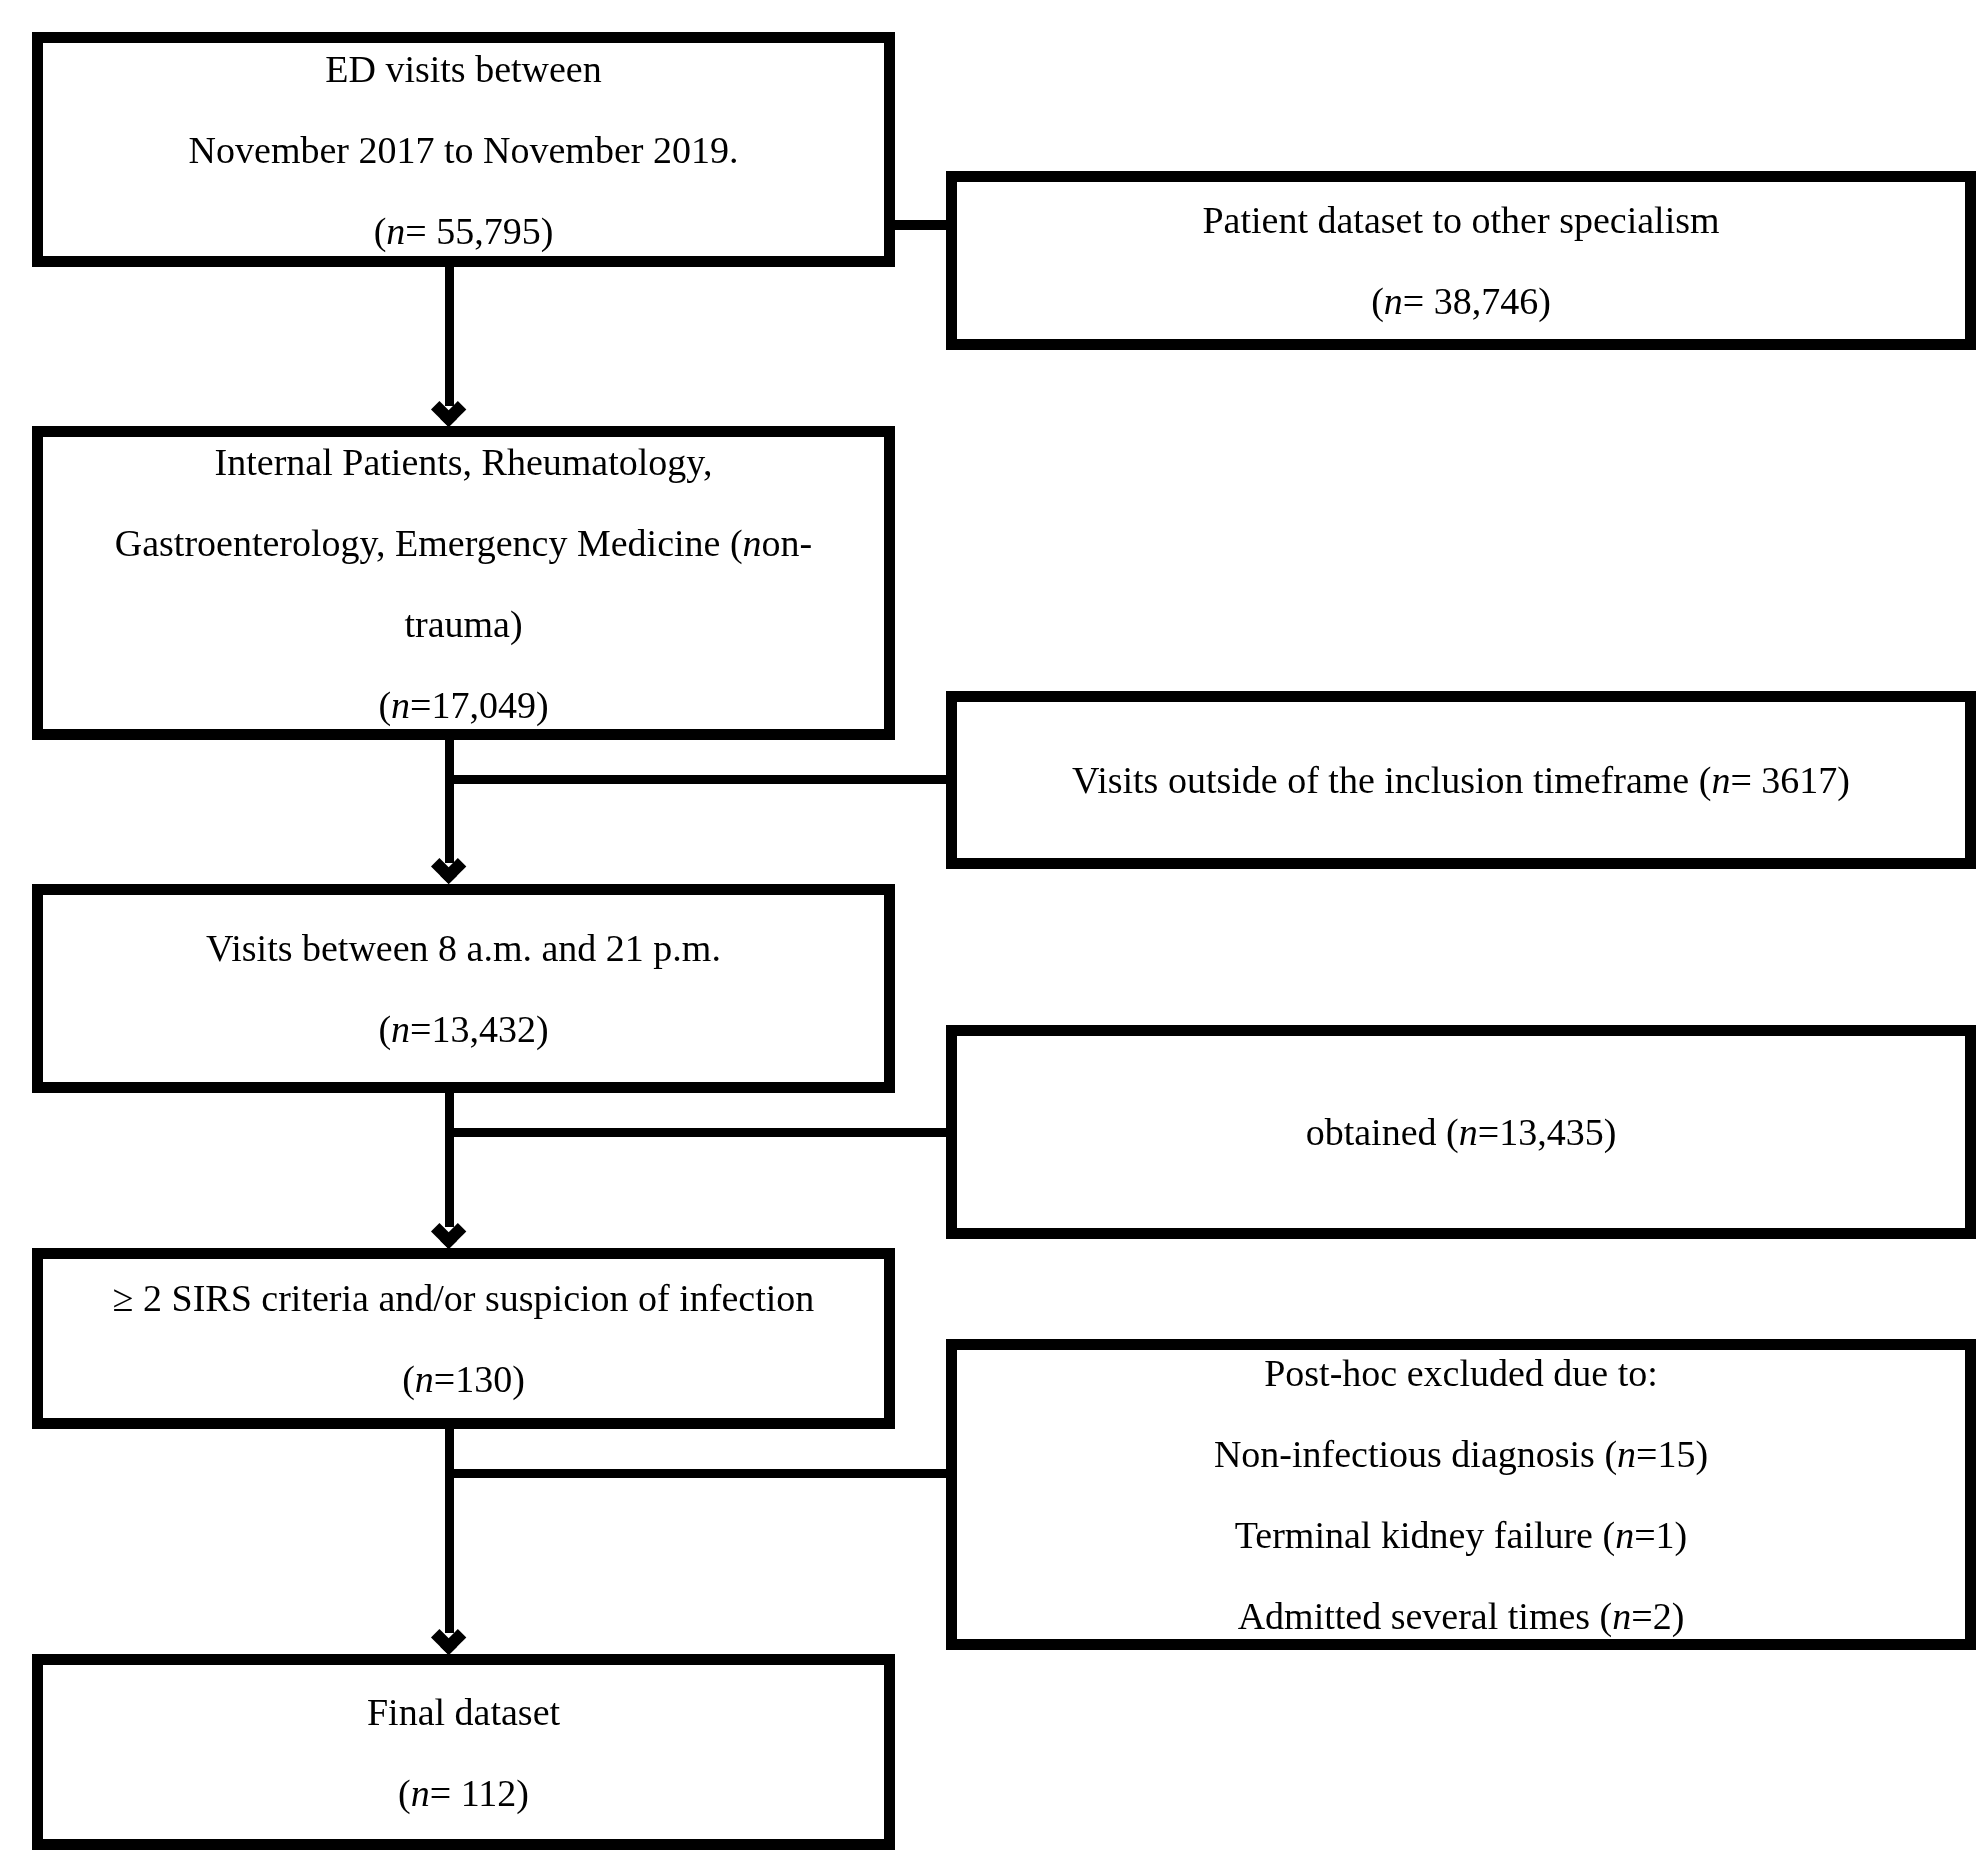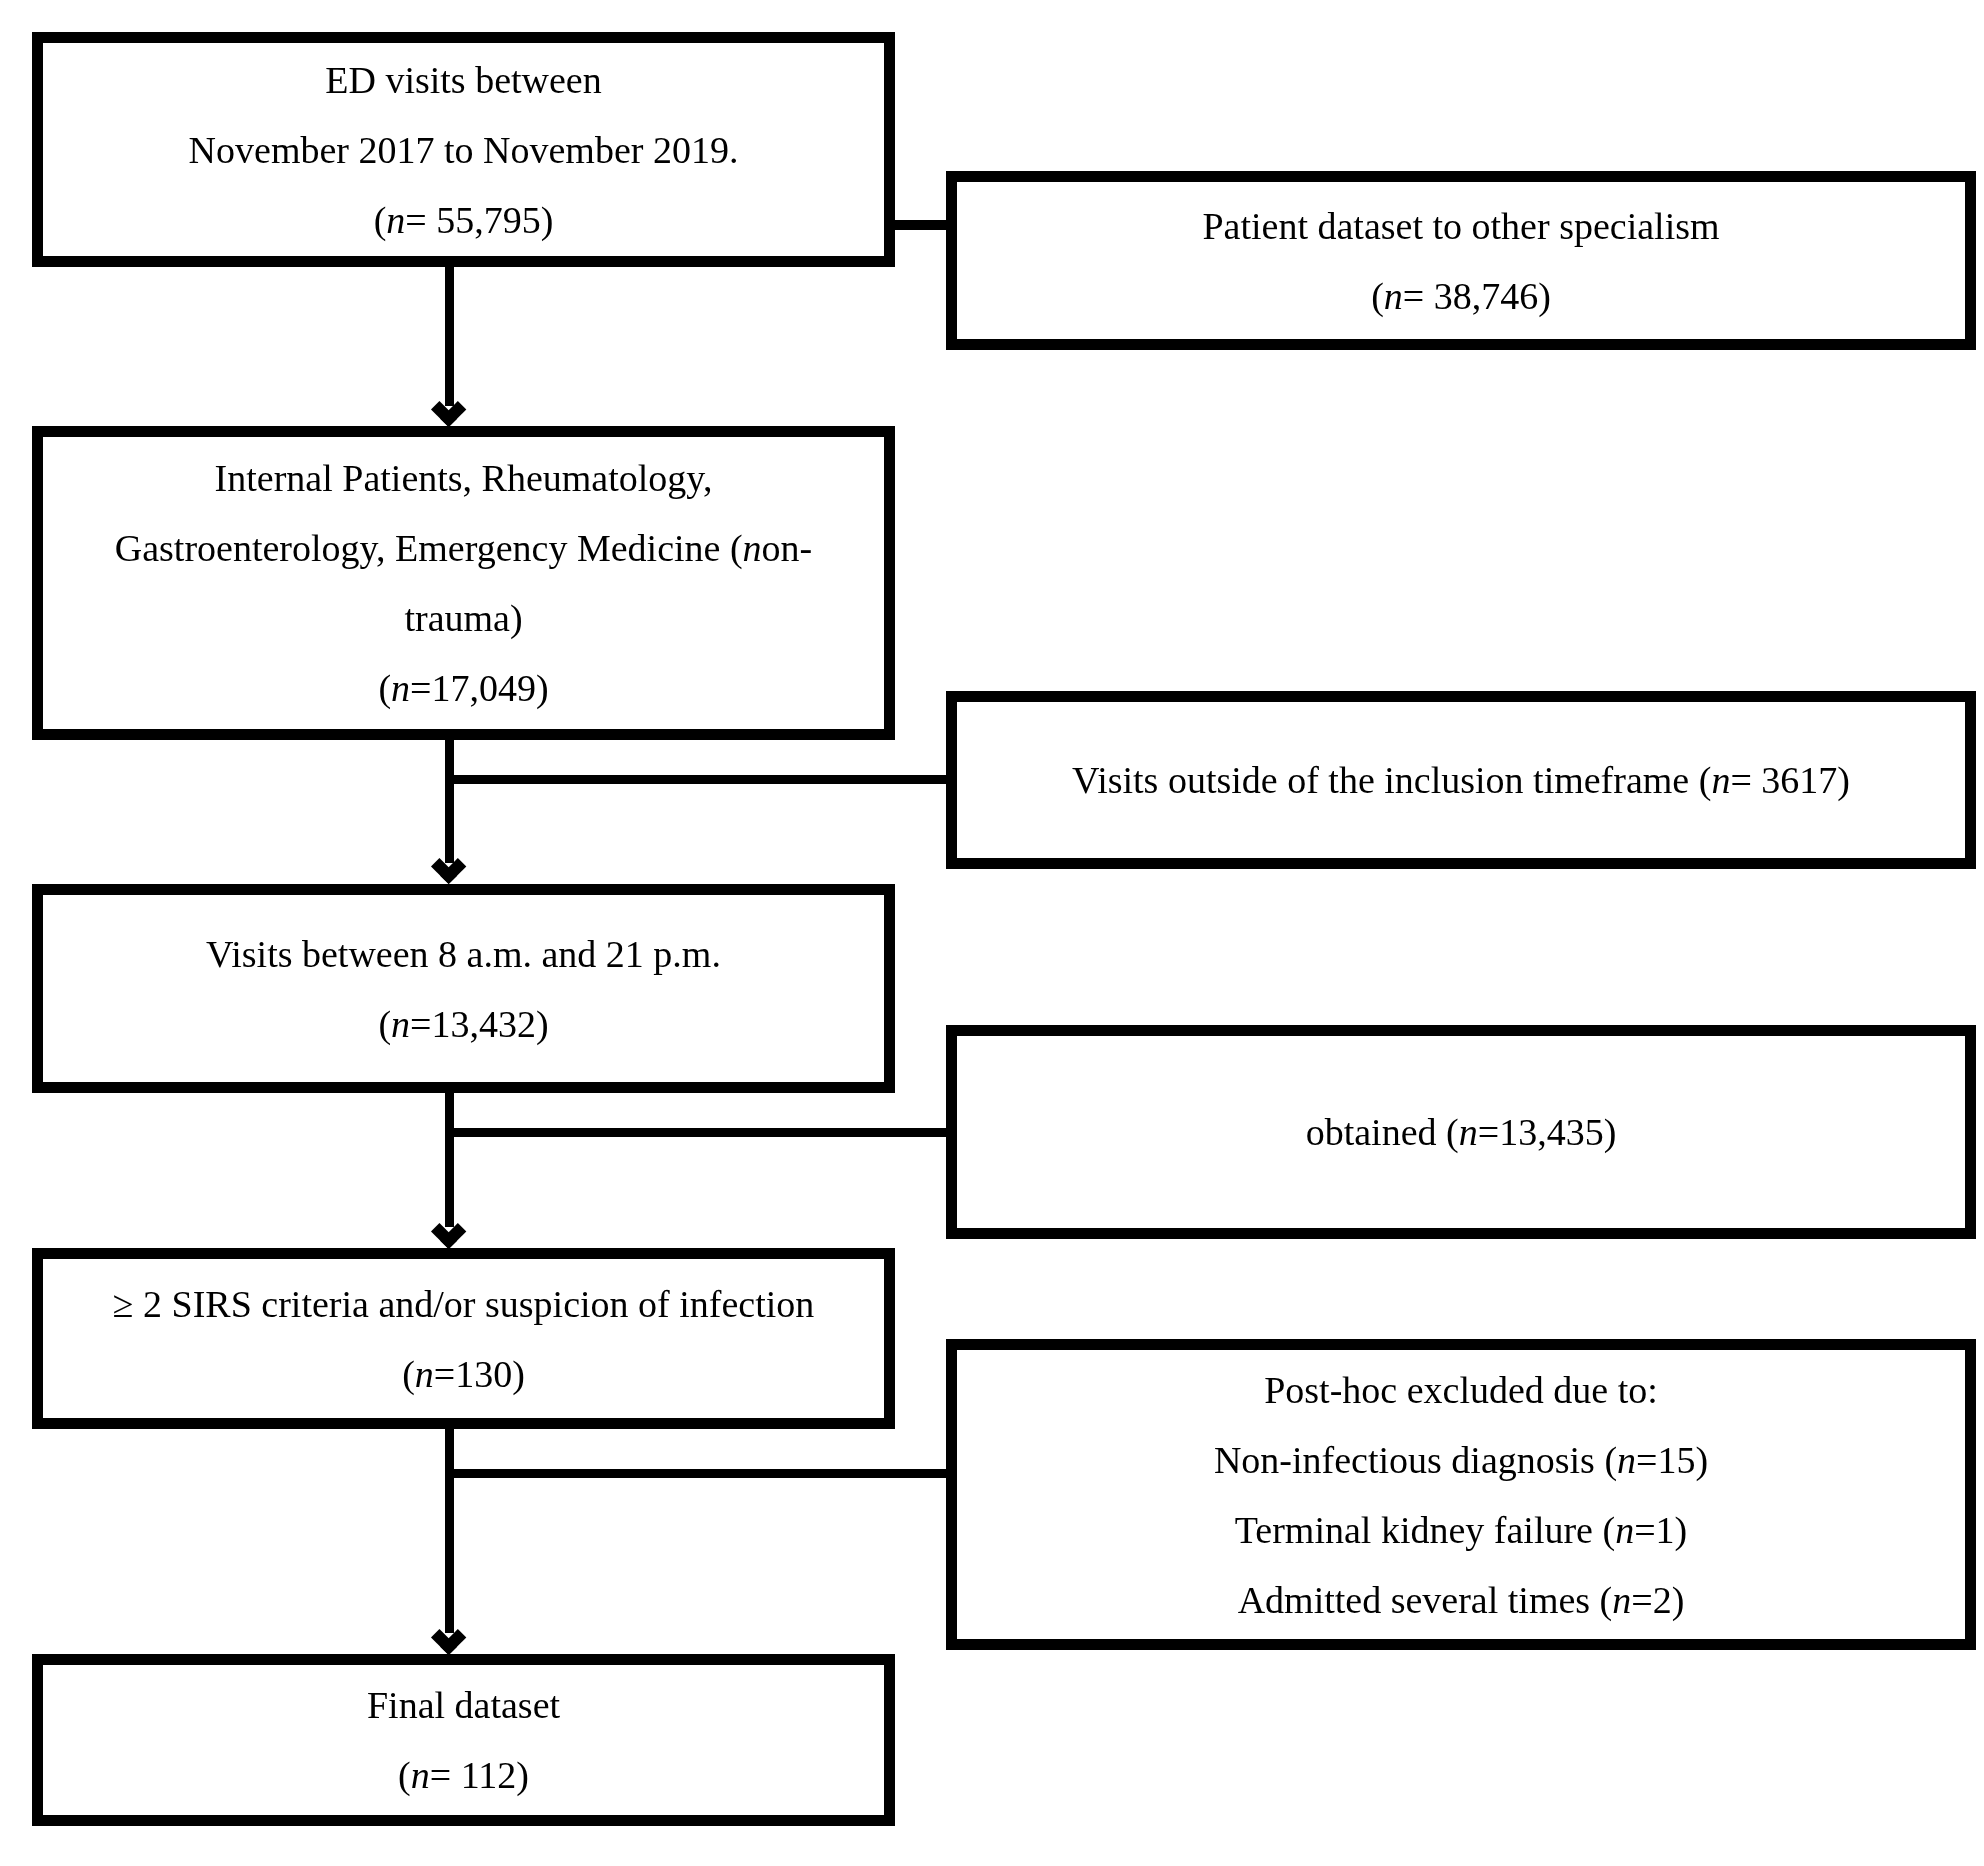--- a/index.html
+++ b/index.html
@@ -22,33 +22,34 @@
     border: 11.4px solid #000000;
     background: #ffffff;
     display: flex;
     flex-direction: column;
     justify-content: center;
     align-items: center;
     text-align: left;
     font-size: 38px;
     line-height: 70px;
     padding: 16px 19px;
+    gap: 11px;
   }
   .flow-box .line {
     white-space: nowrap;
   }
   
   .left-col  { left: 32px;   width: 863px; }
   .right-col { left: 946px; width: 1030px; }
 
   #box-1 { top: 32px;   height: 235px; }
   #box-2 { top: 426px;  height: 314px; }
   #box-3 { top: 884px; height: 209px; }
   #box-4 { top: 1248px; height: 181px; }
-  #box-5 { top: 1654px; height: 172px; }
+  #box-5 { top: 1654px; height: 196px; }
 
   #rbox-1 { top: 171px;  height: 179px; }
   #rbox-2 { top: 691px; height: 178px; }
   #rbox-3 { top: 1025px; height: 214px; }
   #rbox-4 { top: 1339px; height: 311px; }
 
   .vline {
     position: absolute;
     left: 445px;
     width: 9px;

